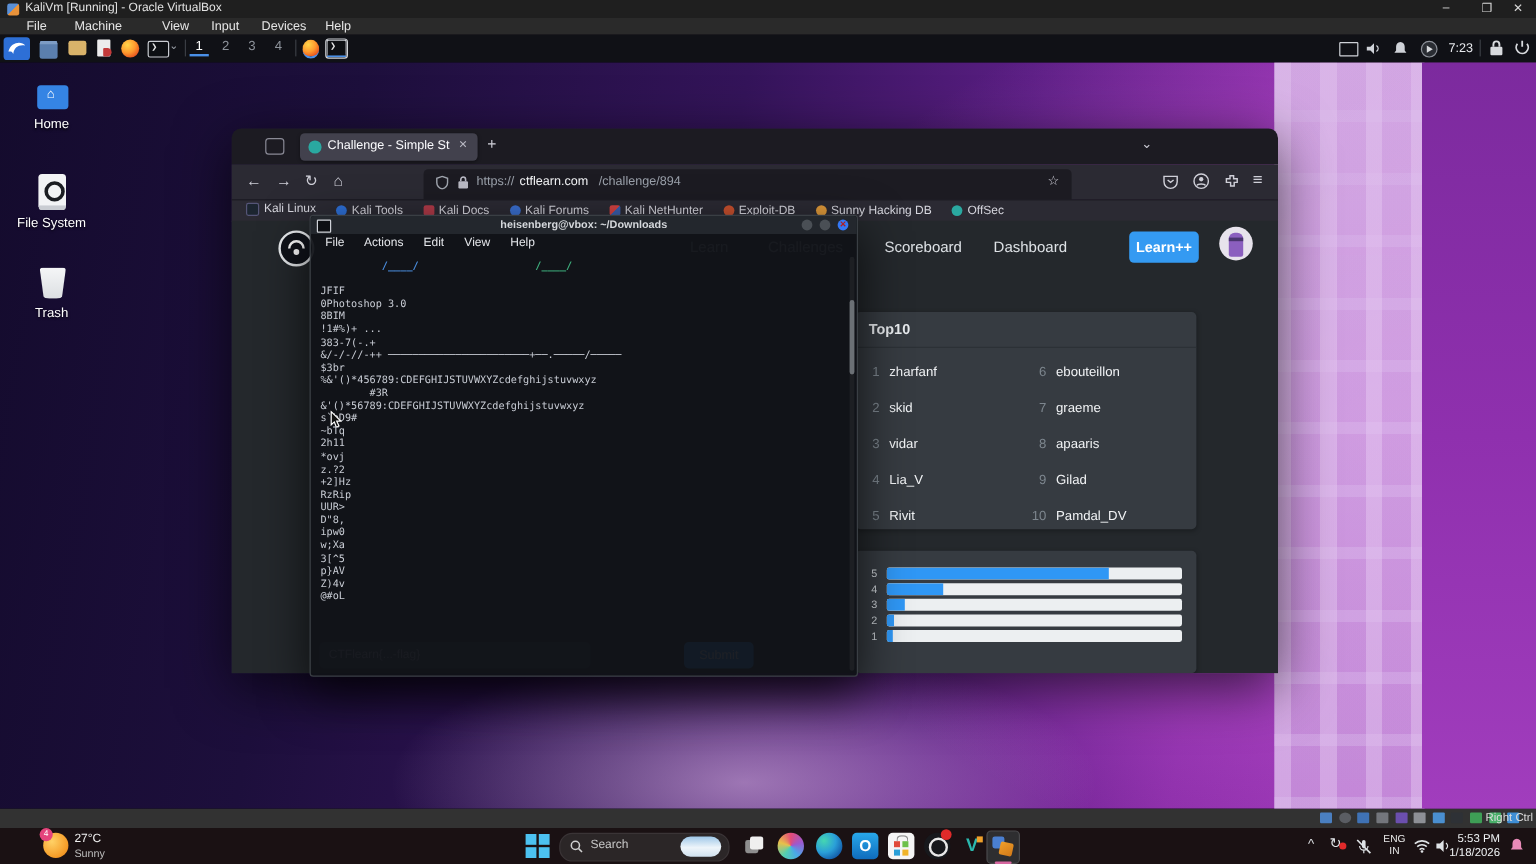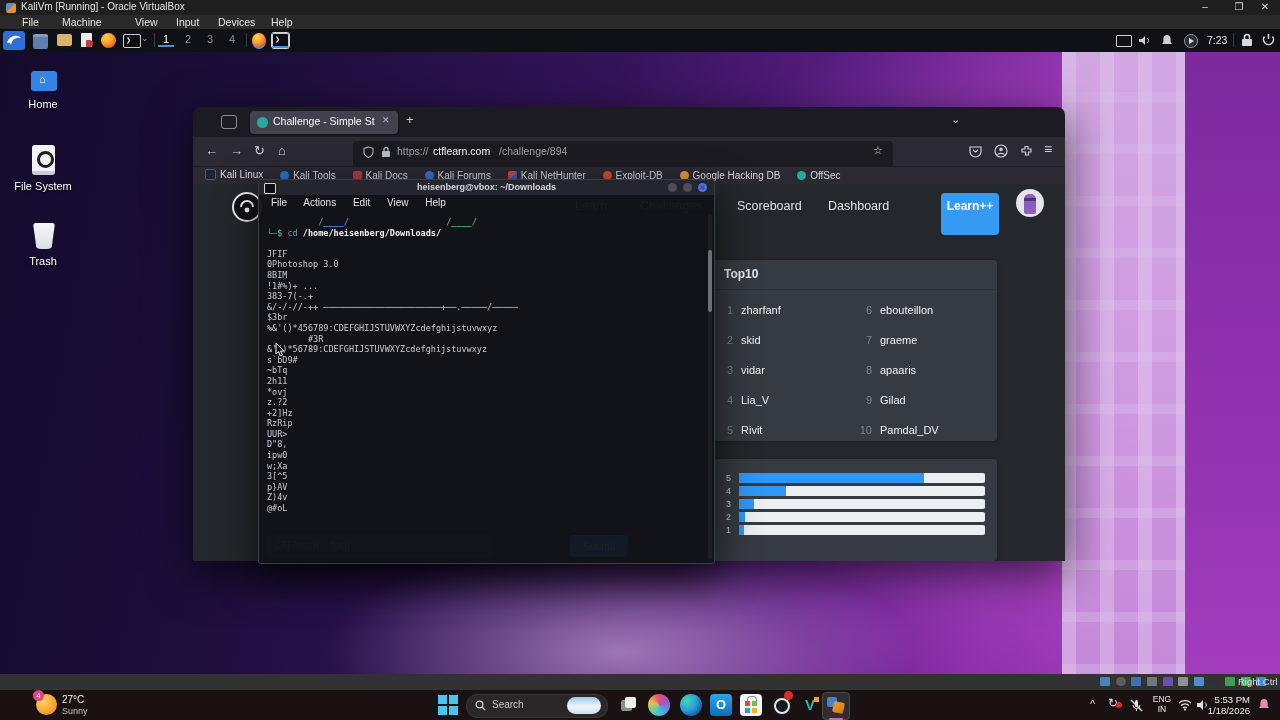--- a/index.html
+++ b/index.html
@@ -256,41 +256,41 @@
         <span class="bm">
             <i></i>
             <span>Kali NetHunter</span>
           </span>
         <span class="bm">
             <i></i>
             <span>Exploit-DB</span>
           </span>
         <span class="bm">
             <i></i>
-            <span>Google Hacking DB</span>
+            <span>Sunny Hacking DB</span>
           </span>
         <span class="bm">
             <i></i>
             <span>OffSec</span>
           </span>
       </div>
     </div>
 
     <div class="abs page">
       <div class="abs" style="left:39px;top:8px;width:26px;height:26px;border-radius:50%;background:#10131a;border:2px solid #e9ecef;">
         <svg width="26" height="26" viewBox="0 0 26 26">
             <path d="M7 13a6 6 0 0112 0" stroke="#fff" fill="none" stroke-width="2"></path>
             <circle cx="13" cy="16" r="2.4" fill="#fff"></circle>
           </svg>
       </div>
       <span class="abs navlink dim" style="left:382px;top:15px;">Learn</span>
       <span class="abs navlink dim" style="left:447px;top:15px;">Challenges</span>
       <span class="abs navlink" style="left:544px;top:15px;">Scoreboard</span>
       <span class="abs navlink" style="left:635px;top:15px;">Dashboard</span>
-      <div class="abs learnbtn" style="left:748px;top:9px;width:58px;height:42px;">Learn++</div>
+      <div class="abs learnbtn" style="left:748px;top:9px;width:58px;height:26px;">Learn++</div>
       <div class="abs" style="left:823px;top:5px;width:28px;height:28px;border-radius:50%;background:#e7e3ec;overflow:hidden;">
         <i class="abs" style="left:8px;top:5px;width:12px;height:20px;background:#8b5fbf;border-radius:5px 5px 2px 2px;display:block;"></i>
         <i class="abs" style="left:8px;top:9px;width:12px;height:3px;background:#4a3570;display:block;"></i>
       </div>
 
       <div class="abs ghost-input" style="left:73px;top:351px;width:218px;height:22px;">CTFlearn{...-flag}</div>
       <div class="abs ghost-btn" style="left:377px;top:351px;width:58px;height:22px;">Submit</div>
 
       <div class="abs card" style="left:520px;top:76px;width:284px;height:181px;">
         <div class="cardhead">Top10</div>
@@ -357,21 +357,20 @@
       <div style="padding:2px 0 0 12px;">
         <span>File</span>
         <span>Actions</span>
         <span>Edit</span>
         <span>View</span>
         <span>Help</span>
       </div>
     </div>
     <div class="abs tbody mono">
       <div class="mono"><span style="color:transparent;">..........</span><span class="tb">/____/</span><span style="color:transparent;">...................</span><span class="tg">/____/</span></div>
-      <div><span class="tg">└─$</span><span> </span><span class="tc">cd</span><span> </span><span class="tw">/home/heisenberg/Downloads/</span></div>
       <div>&nbsp;</div>
       <pre class="tout">JFIF
 0Photoshop 3.0
 8BIM</pre>
       <pre class="tout">!1#%)+ ...
 383-7(-.+
 &amp;/-/-//-++ ───────────────────────+──.─────/─────
 $3br
 %&amp;'()*456789:CDEFGHIJSTUVWXYZcdefghijstuvwxyz
         #3R

